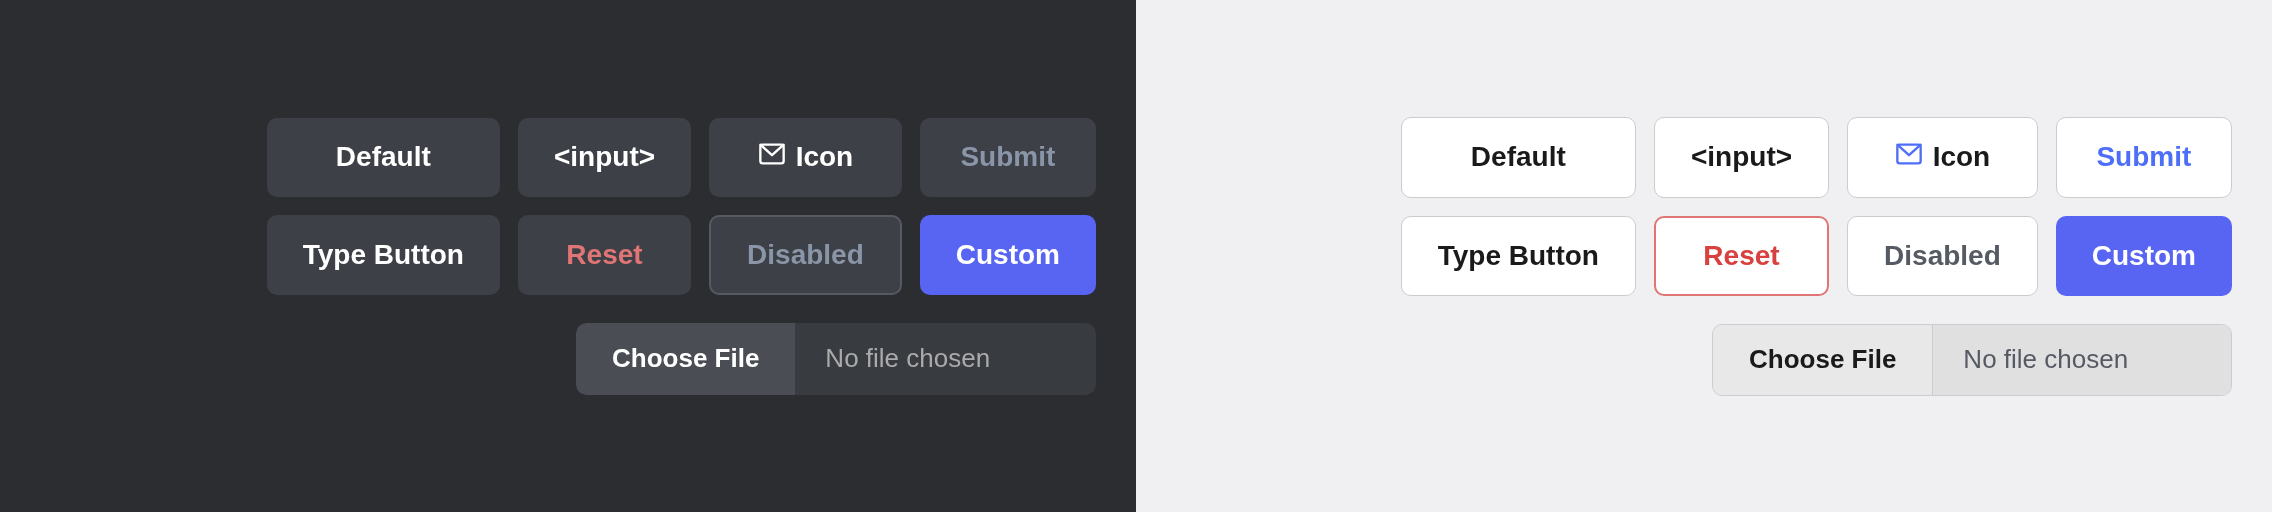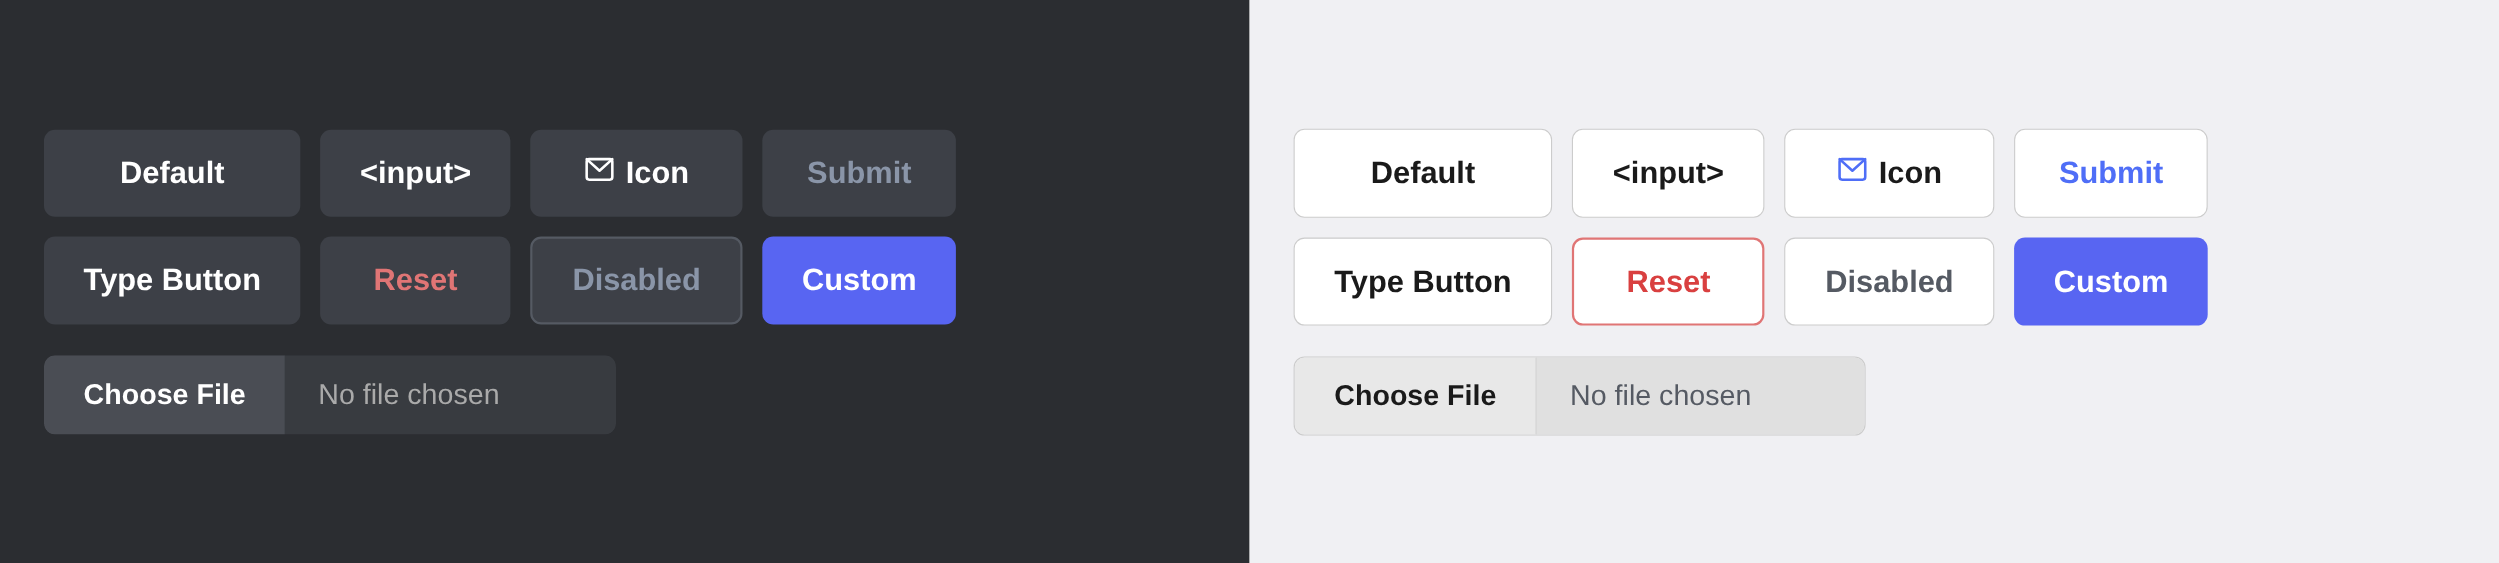--- a/index.html
+++ b/index.html
@@ -9,21 +9,21 @@
       width: 2272px;
       height: 512px;
       font-family: -apple-system, BlinkMacSystemFont, 'Segoe UI', sans-serif;
       overflow: hidden;
     }
 
     .panel {
       display: flex;
       flex-direction: column;
       justify-content: center;
-      align-items: flex-start;
+      align-items: flex-end;
       width: 50%;
       height: 100%;
       padding: 40px;
     }
 
     .panel-dark {
       background-color: #2b2d31;
     }
 
     .panel-light {

